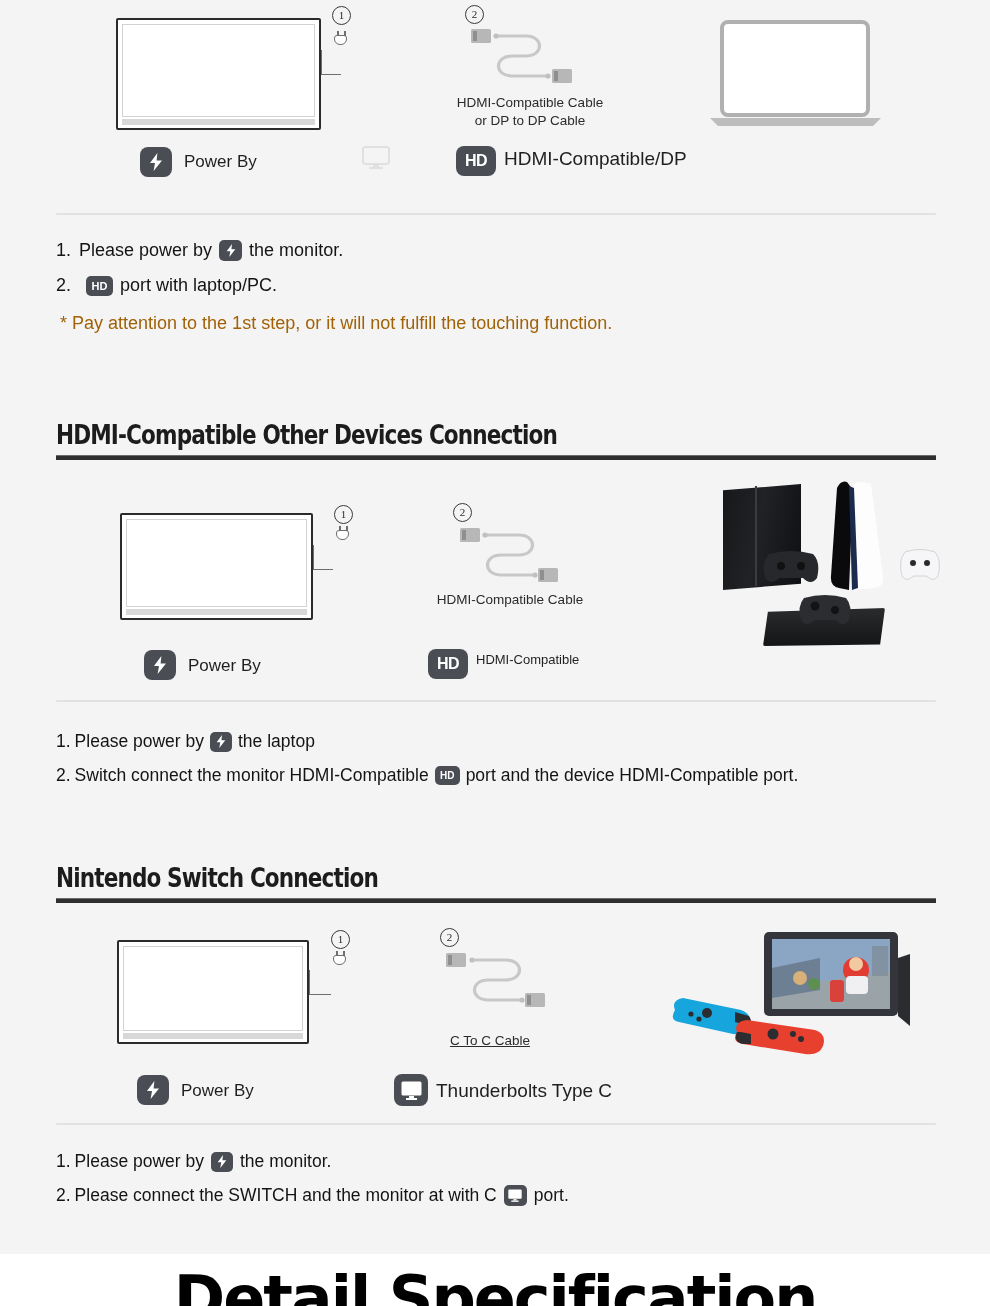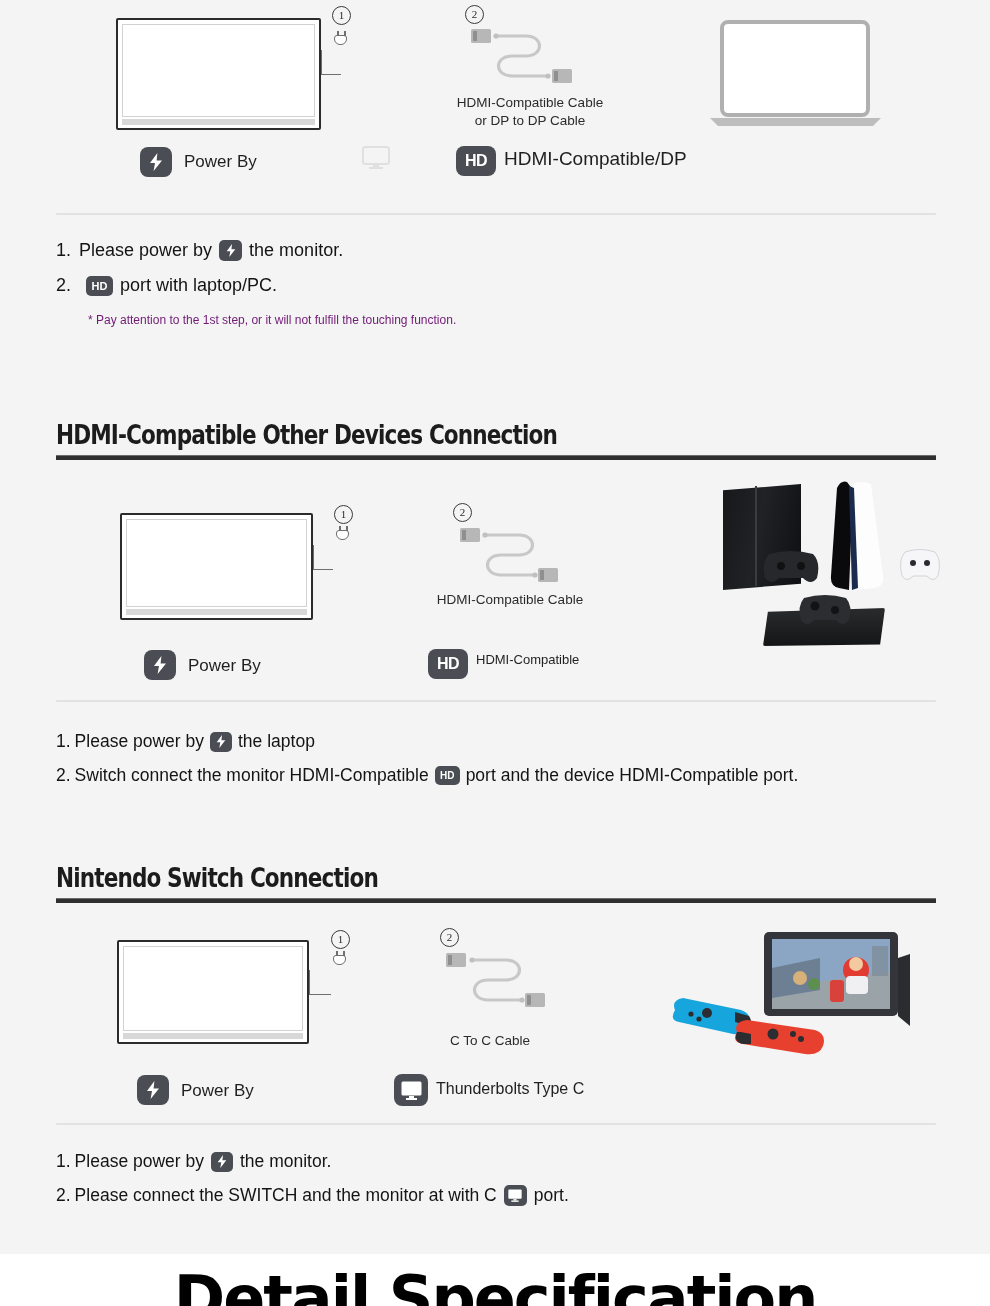--- a/index.html
+++ b/index.html
@@ -92,22 +92,22 @@
   .cable-caption {
     position: absolute; text-align: center; color: #2b2b2b;
     font-size: 13.5px; line-height: 18px; white-space: pre-line;
   }
 
   
   .instr { position: absolute; left: 56px; white-space: nowrap;
            color: #141414; display: flex; align-items: center; }
   .instr .t { display:inline-block; }
   .note-red {
-    position: absolute; left: 88px; color: #701a75;
-    font-size: 12px; white-space: nowrap;
+    position: absolute; left: 60px; color: #a16207;
+    font-size: 18px; white-space: nowrap;
   }
   .inline-badge {
     display: inline-flex; align-items: center; justify-content: center;
     background: #4a4e54; color: #fff; border-radius: 5px;
     vertical-align: middle;
   }
 
   
   .devices { position: absolute; }
   .ps4 { position: absolute; background: linear-gradient(100deg,#17181a 0%, #202225 45%, #0e0f11 100%); }
@@ -308,30 +308,30 @@
 
     <div class="circle-num" style="left:440px;top:928px;">2</div>
     <svg width="120" height="65" viewBox="0 0 120 65" style="position:absolute;left:442px;top:952px;">
       <path d="M30 8 H64 C82 8 82 28 64 28 H46 C28 28 28 48 46 48 H80" fill="none" stroke="#c8c8c8" stroke-width="3.2" stroke-linecap="round"></path>
       <circle cx="30" cy="8" r="2.6" fill="#c0c0c0"></circle>
       <circle cx="80" cy="48" r="2.6" fill="#c0c0c0"></circle>
     </svg>
     <div class="conn" style="left:446px;top:953px;"></div>
     <div class="conn" style="left:525px;top:993px;"></div>
 
-    <div class="cable-caption" style="left:390px;top:1032px;width:200px;">C To C Cable</div>
+    <div class="cable-caption" style="left:390px;top:1032px;width:200px;text-decoration:underline;">C To C Cable</div>
 
     <div class="badge" style="left:394px;top:1074px;width:34px;height:32px;border-radius:8px;">
       <svg width="21" height="19" viewBox="0 0 21 19">
         <rect x="0.5" y="0.5" width="20" height="14" rx="1.5" fill="#ffffff"></rect>
         <rect x="8" y="15" width="5" height="2" fill="#ffffff"></rect>
         <rect x="5" y="17" width="11" height="2" fill="#ffffff"></rect>
       </svg>
     </div>
-    <div class="badge-label" style="left:436px;top:1080px;font-size:16px;">Thunderbolts Type C</div>
+    <div class="badge-label" style="left:436px;top:1080px;font-size:19px;">Thunderbolts Type C</div>
 
     <div class="devices" style="left:665px;top:928px;width:270px;height:130px;">
 
       <svg width="160" height="110" viewBox="0 0 160 110" style="position:absolute;left:95px;top:0px;">
         <rect x="4" y="4" width="134" height="84" rx="5" fill="#33353a"></rect>
         <rect x="12" y="11" width="118" height="70" rx="2" fill="#6f8fb0"></rect>
         <g>
           <rect x="12" y="11" width="118" height="70" fill="#8aa6c4"></rect>
           <path d="M12 60 L130 44 L130 81 L12 81 Z" fill="#9aa3a8"></path>
           <path d="M12 40 L60 30 L60 62 L12 70 Z" fill="#6d7f92"></path>

